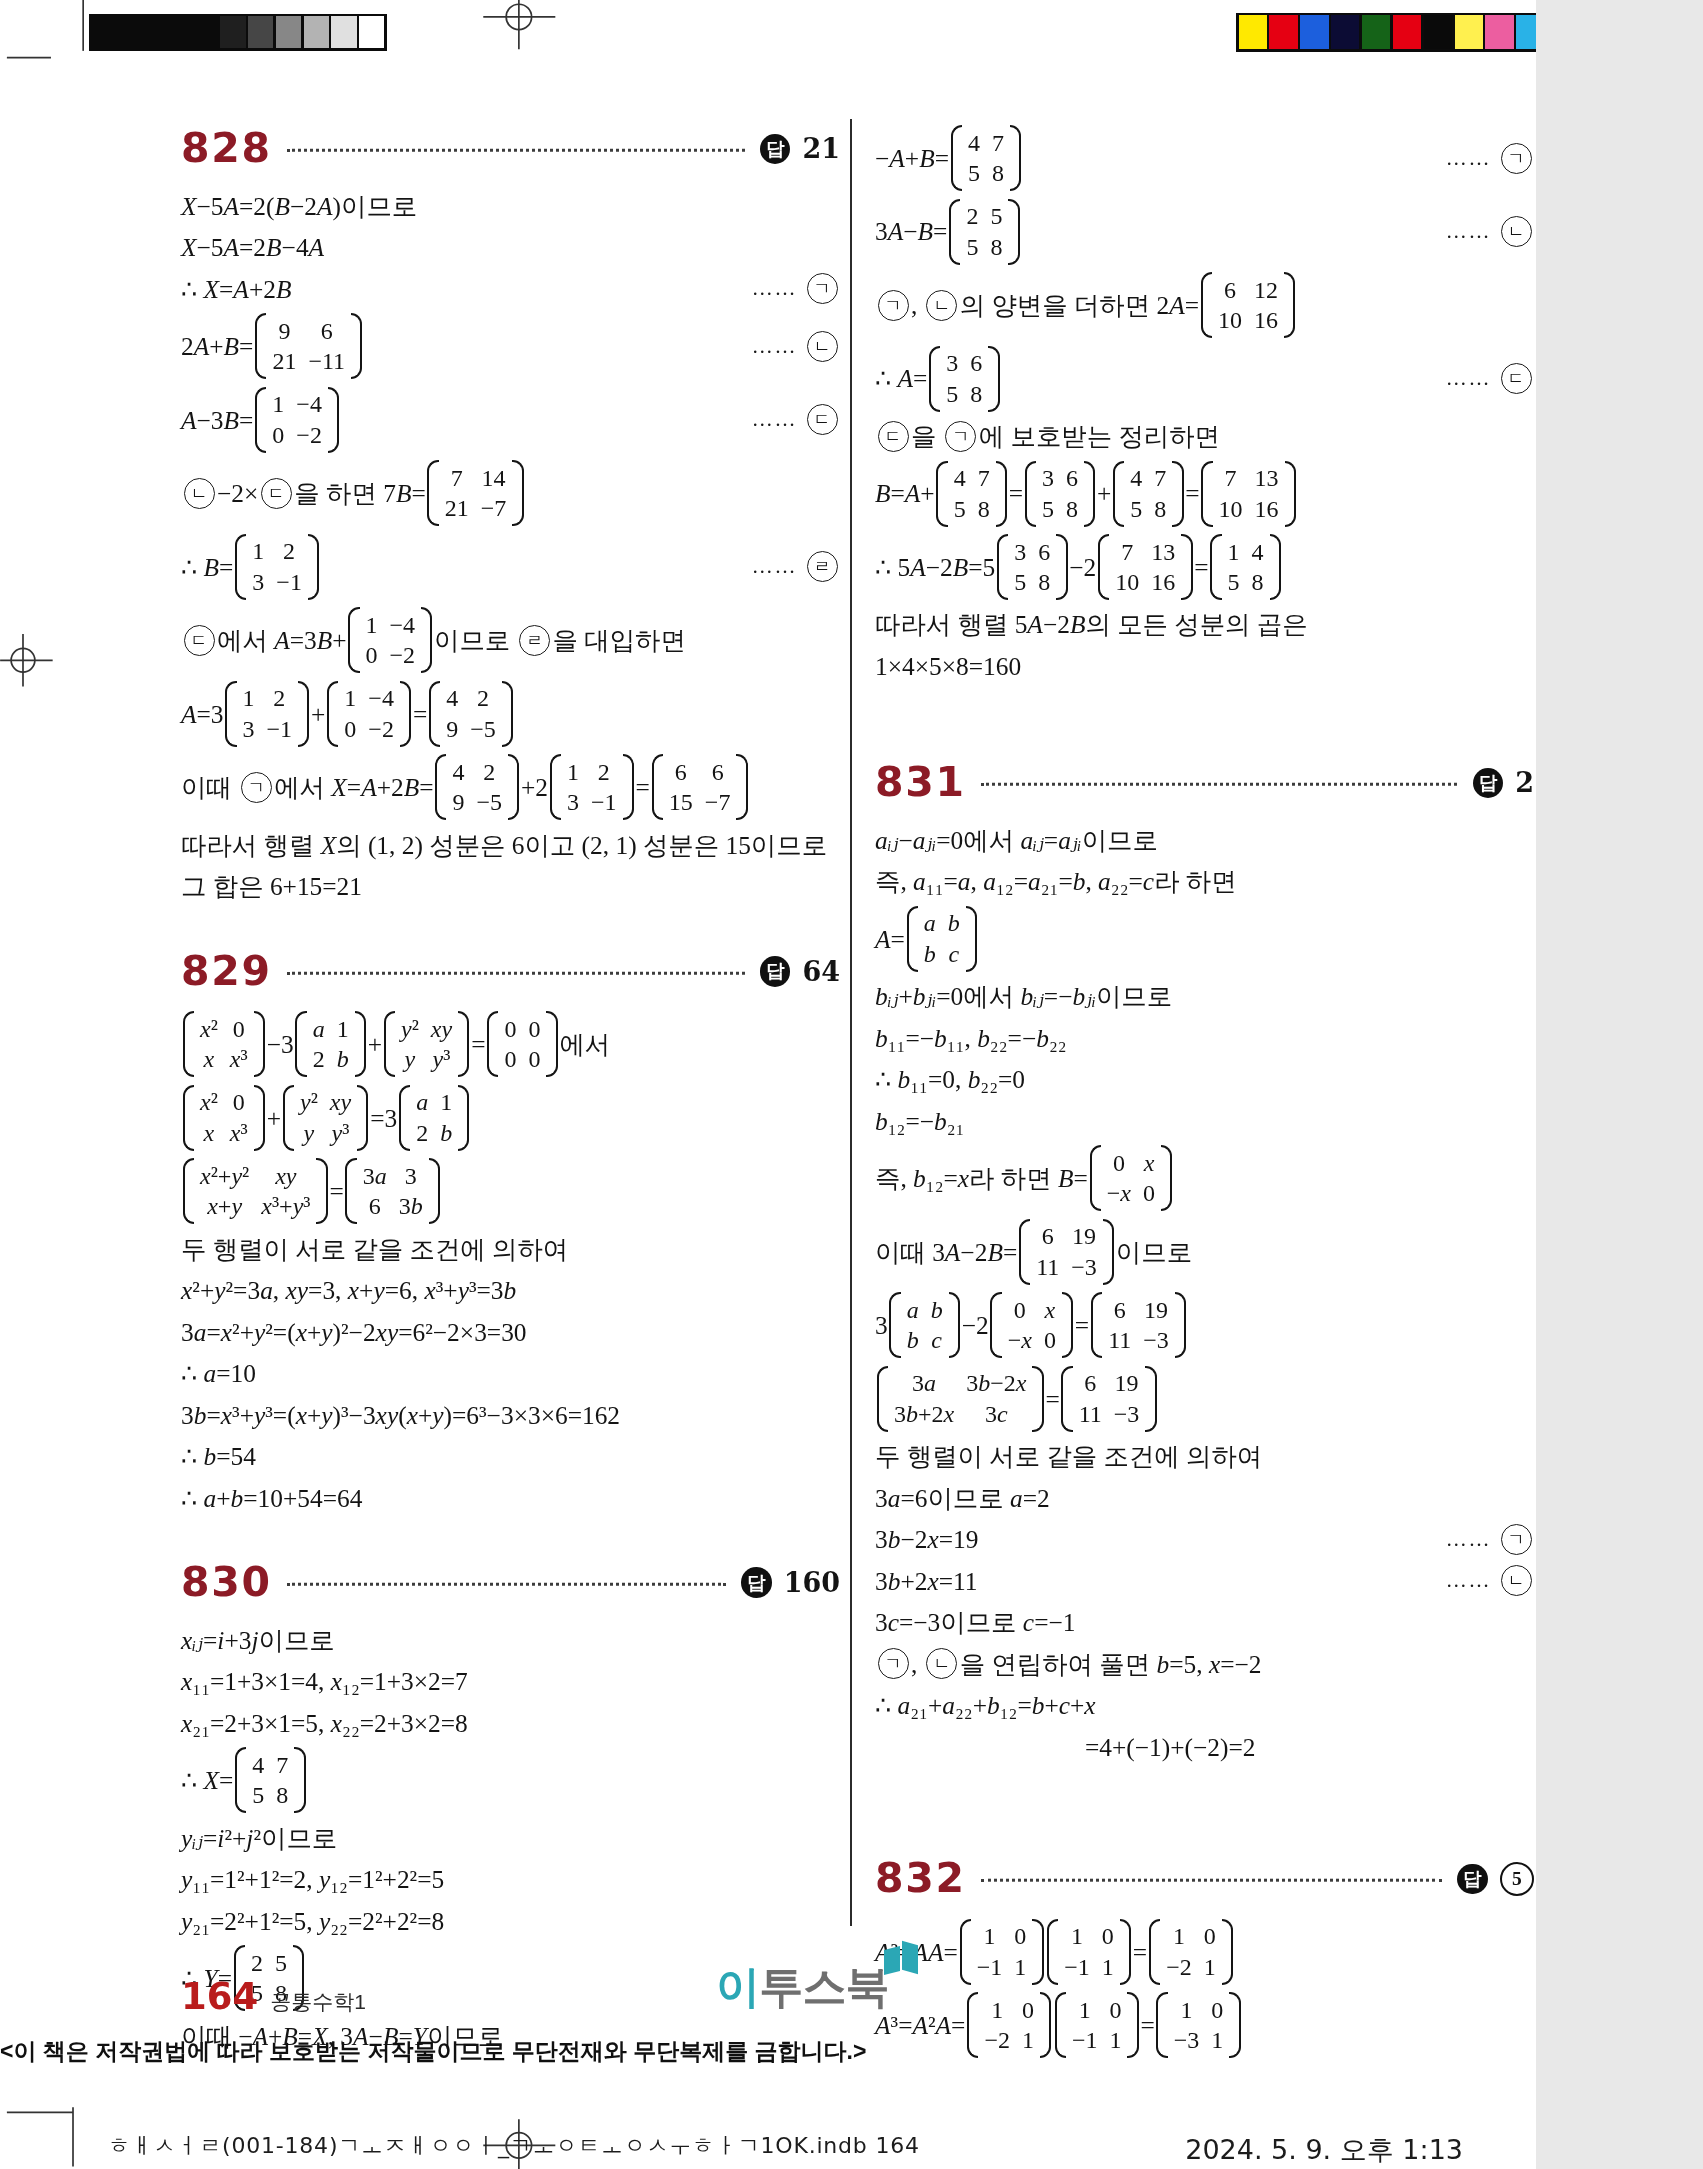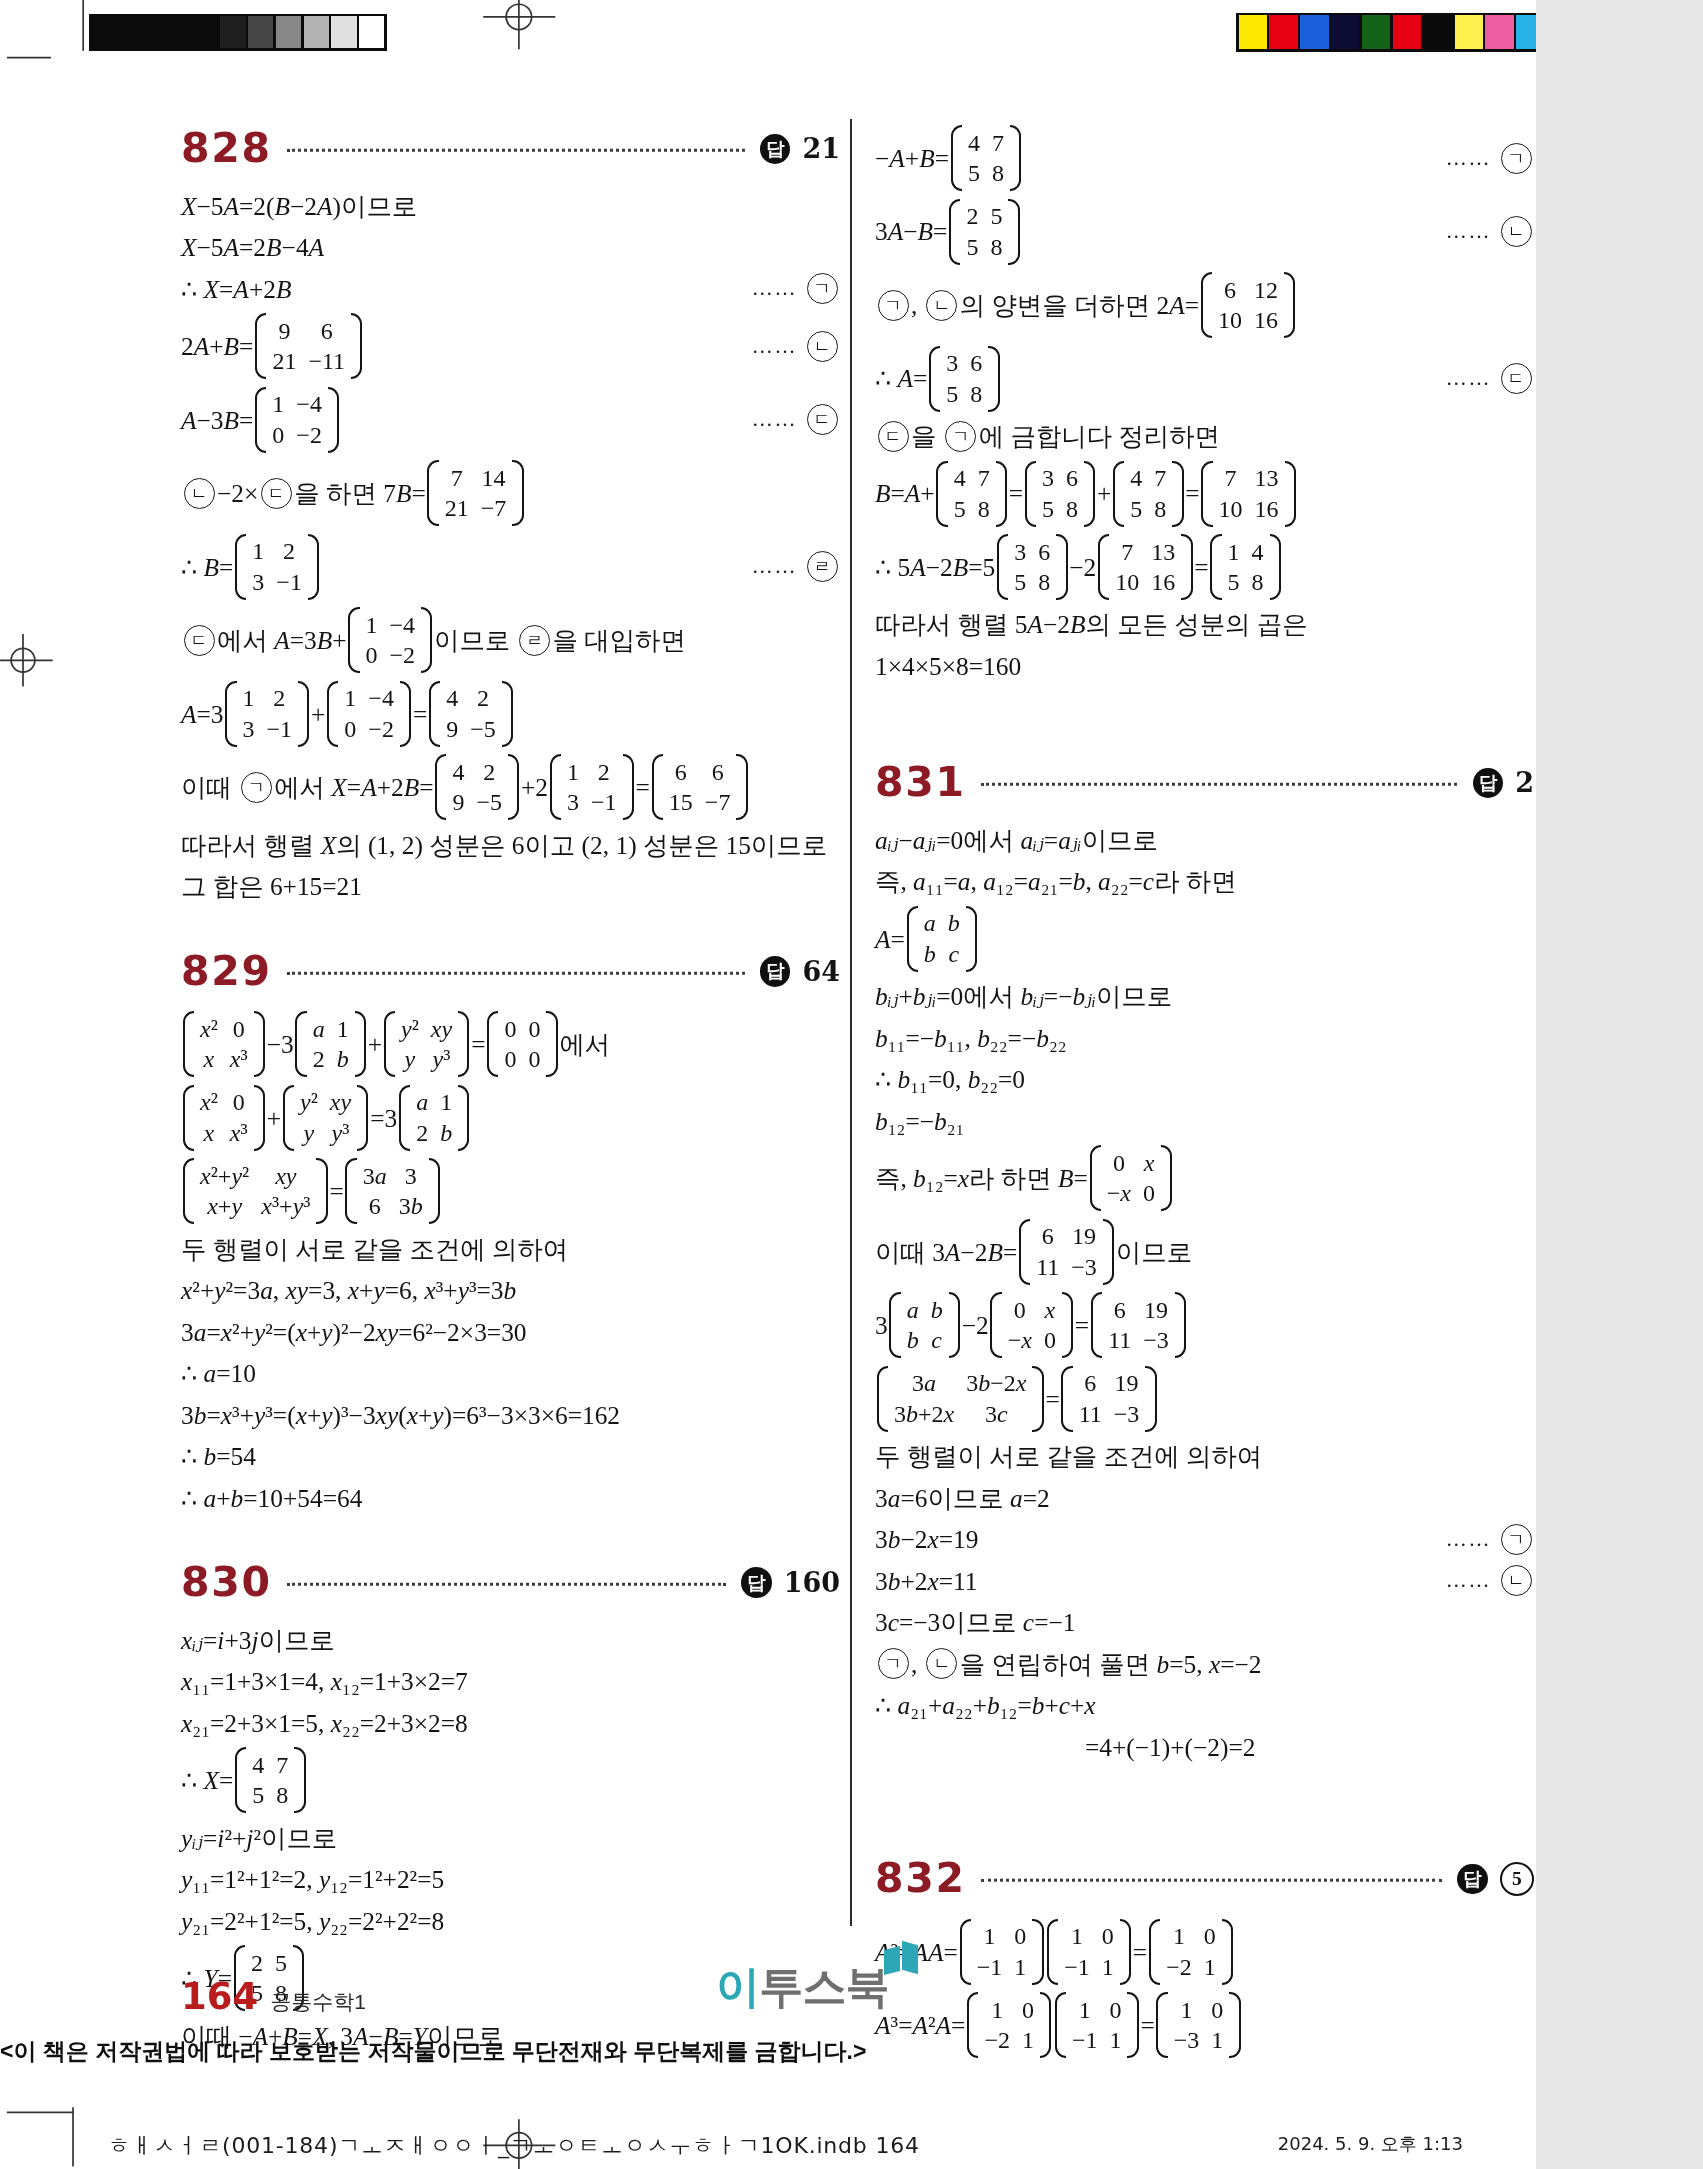--- a/index.html
+++ b/index.html
@@ -68,21 +68,21 @@
   .book-icon{position:absolute;right:-34px;top:-22px;width:41px;height:36px;}
   .book-icon::before{content:"";position:absolute;left:1.7px;top:5.1px;width:16px;height:25.4px;
         background:#2ba7b5;transform:skewY(-14deg);}
   .book-icon::after{content:"";position:absolute;left:20.3px;top:0;width:16px;height:29px;
         background:#2ba7b5;transform:skewY(15deg);}
 
   .copyright{position:absolute;left:0;right:0;top:2036px;text-align:left;font-size:23px;font-weight:700;
         font-family:"Liberation Sans",sans-serif;color:#101010;}
   .print-file{position:absolute;left:108px;top:2131px;font-size:22px;color:#1c1c1c;
         font-family:"DejaVu Sans","Liberation Sans",sans-serif;letter-spacing:0.8px;}
-  .print-date{position:absolute;right:73px;top:2132px;font-size:18px;color:#1c1c1c;
+  .print-date{position:absolute;right:73px;top:2132px;font-size:27px;color:#1c1c1c;
         font-family:"DejaVu Sans","Liberation Sans",sans-serif;}
 </style>
 </head>
 <body>
 
 <div class="page">
 
   <div class="graybar" id="gray-bar">
       <div class="sw" style="background: rgb(11, 11, 11); flex: 5 1 0%;"></div>
       <div class="sw" style="background: rgb(31, 31, 31); flex: 1 1 0%;"></div>
@@ -583,21 +583,21 @@
         </span>
         <span class="refwrap">
           <span class="dots">……</span>
           <span class="cr">ㄷ</span>
         </span>
       </div>
       <div class="line">
         <span class="cr">ㄷ</span>
         <span class="kr">을 </span>
         <span class="cr">ㄱ</span>
-        <span class="kr">에 금합니다 정리하면</span>
+        <span class="kr">에 보호받는 정리하면</span>
       </div>
       <div class="line">
         <span class="math"><i>B</i>=<i>A</i>+</span>
         <span class="mx">
           <span class="pl"></span>
           <span class="mg">
             <span class="mc">4</span>
             <span class="mc">7</span>
             <span class="mc">5</span>
             <span class="mc">8</span>

